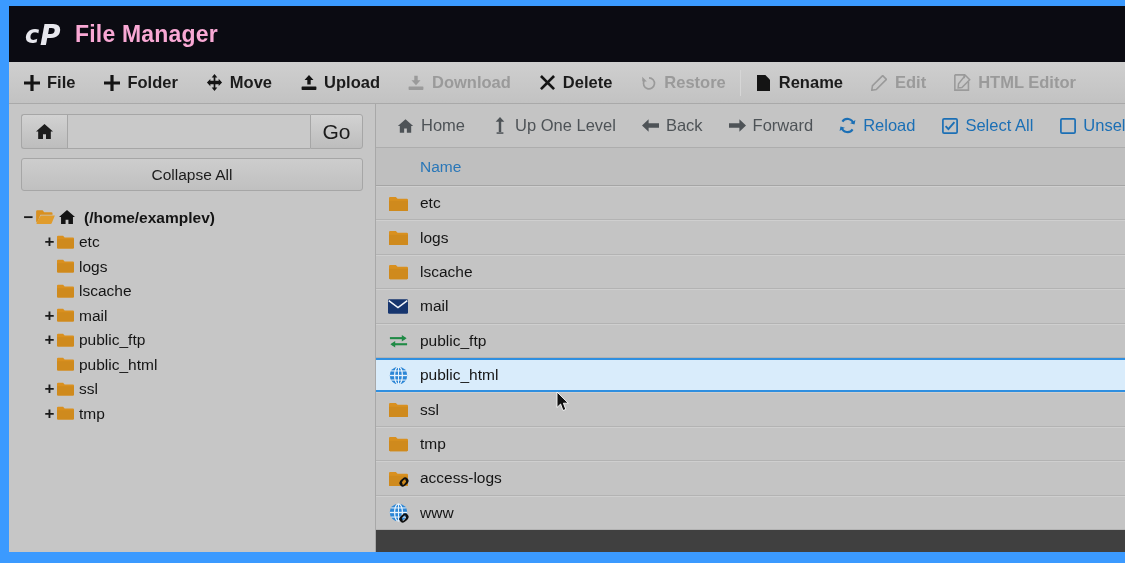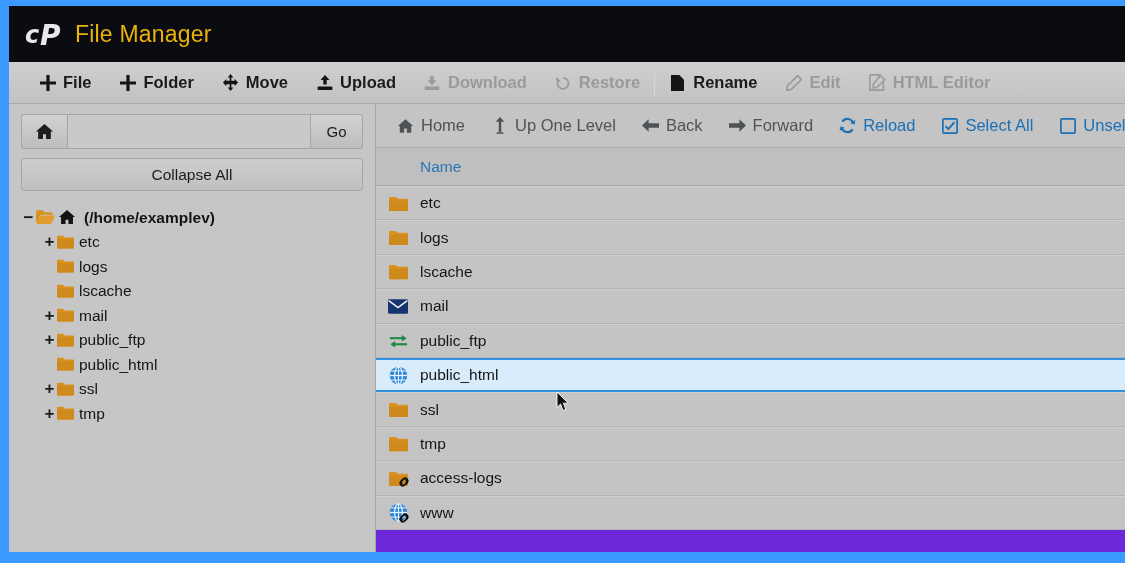--- a/index.html
+++ b/index.html
@@ -42,34 +42,34 @@
   .cp-logo .c, .cp-logo .p {
     position: absolute;
     font-family: "DejaVu Sans", sans-serif;
     color: #e8e8ee;
     font-weight: bold;
     font-style: italic;
   }
   .cp-logo .c { left: 0px; top: 2px; font-size: 24px; }
   .cp-logo .p { left: 15px; top: 0px; font-size: 28px; }
   .header-title {
-    color: #eab308;
+    color: #f9a8d4;
     font-size: 23px;
-    font-weight: normal;
+    font-weight: bold;
     letter-spacing: .2px;
   }
 
   
   .toolbar {
     height: 42px;
     background: linear-gradient(to bottom, #cfcfcf 0%, #c2c2c2 100%);
     border-bottom: 1px solid #a9a9a9;
     display: flex;
     align-items: center;
-    padding-left: 16px;
+    padding-left: 0;
     white-space: nowrap;
     overflow: hidden;
   }
   .tb-item {
     display: inline-flex;
     align-items: center;
     gap: 7px;
     padding: 0 14px;
     height: 42px;
     font-size: 16.5px;
@@ -99,21 +99,21 @@
   }
   .sidebar {
     width: 367px;
     flex: 0 0 367px;
     background: #c6c6c6;
     border-right: 1px solid #a8a8a8;
     padding: 10px 12px 0 12px;
   }
   .main {
     flex: 1 1 auto;
-    background: #6d28d9;
+    background: #404040;
     overflow: hidden;
   }
 
   
   .path-row { display: flex; height: 35px; }
   .path-home {
     width: 46px;
     background: linear-gradient(to bottom, #d2d2d2, #bdbdbd);
     border: 1px solid #a6a6a6;
     border-right: none;
@@ -131,21 +131,21 @@
     color: #222;
     font-family: "Liberation Sans", sans-serif;
     outline: none;
   }
   .path-go {
     width: 53px;
     background: linear-gradient(to bottom, #d2d2d2, #bdbdbd);
     border: 1px solid #a6a6a6;
     border-radius: 0 3px 3px 0;
     display: flex; align-items: center; justify-content: center;
-    font-size: 15px;
+    font-size: 21px;
     color: #1c1c1c;
     cursor: pointer;
   }
   .collapse-btn {
     margin-top: 9px;
     height: 33px;
     background: linear-gradient(to bottom, #cdcdcd, #c0c0c0);
     border: 1px solid #a6a6a6;
     border-radius: 3px;
     display: flex; align-items: center; justify-content: center;
@@ -303,20 +303,28 @@
           <span>Upload</span>
         </div>
         <div class="tb-item disabled">
           <span class="ic">
             <svg width="16" height="16" viewBox="0 0 16 16">
               <path d="M8 10.2 12.5 5.2H9.7V0.7H6.3v4.5H3.5z" fill="#9a9a9a"></path>
               <rect x="0.6" y="11.4" width="14.8" height="3.6" rx="0.7" fill="#9a9a9a"></rect>
             </svg>
           </span>
           <span>Download</span>
+        </div>
+        <div class="tb-item">
+          <span class="ic">
+            <svg width="15" height="15" viewBox="0 0 16 16">
+              <path d="M2 0 8 6 14 0l2 2-6 6 6 6-2 2-6-6-6 6-2-2 6-6L0 2z" fill="#141414"></path>
+            </svg>
+          </span>
+          <span>Delete</span>
         </div>
         <div class="tb-item disabled">
           <span class="ic">
             <svg width="16" height="16" viewBox="0 0 18 18">
               <path d="M9 3.2a6.2 6.2 0 1 1-5.6 3.5" fill="none" stroke="#9a9a9a" stroke-width="1.9"></path>
               <path d="M1.4 2v5.2h5.2z" fill="#9a9a9a"></path>
             </svg>
           </span>
           <span>Restore</span>
         </div>

